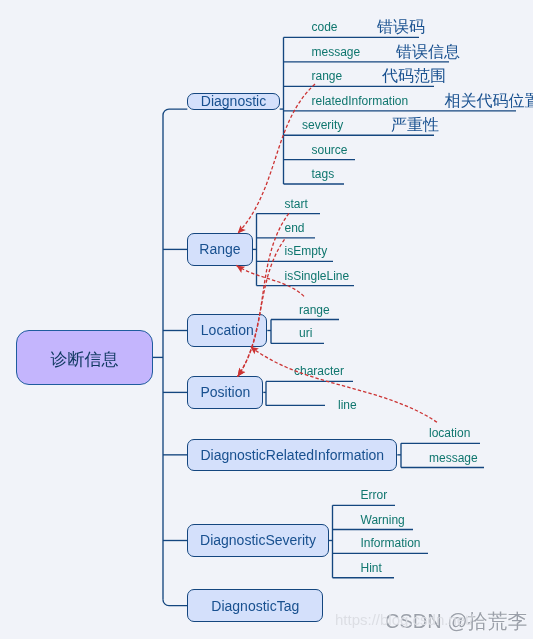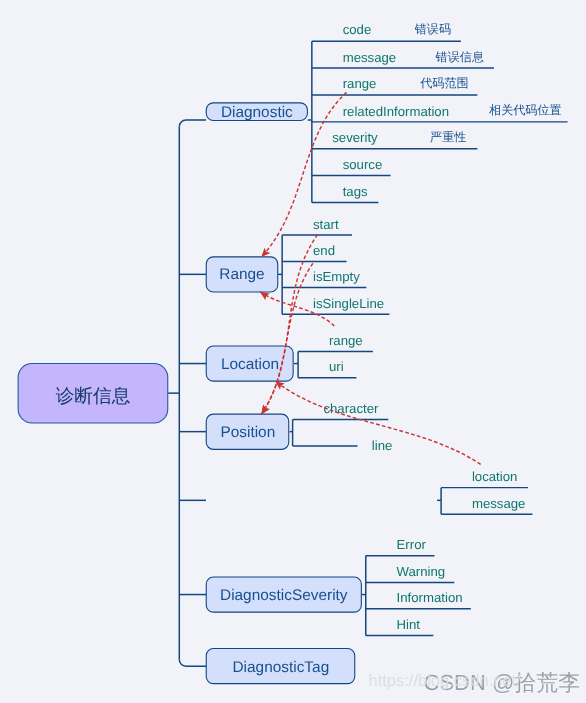--- a/index.html
+++ b/index.html
@@ -10,21 +10,21 @@
   .node{position:absolute;box-sizing:border-box;display:flex;align-items:center;
         justify-content:center;}
   .root{background:#c4b5fd;
         border:1.5px solid #1f5c9e;border-radius:13px;color:#123a63;
         font-size:17px;}
   .rlbl{position:relative;top:2px;}
   .branch{background:#d4e0fb;border:1.3px solid #14467f;border-radius:7px;
           color:#18508f;font-size:14px;}
   .leaf{position:absolute;color:#0f766e;white-space:nowrap;font-size:12px;
         line-height:14px;}
-  .zh{position:absolute;color:#18508f;white-space:nowrap;font-size:11px;
+  .zh{position:absolute;color:#18508f;white-space:nowrap;font-size:16px;
       line-height:14px;}
   .wm{position:absolute;white-space:nowrap;}
   .wm-url{left:335px;top:612px;font-size:15px;line-height:15px;color:#dcdee4;}
   .wm-brand{left:385px;top:611px;font-size:20px;line-height:20px;color:#9ba0aa;
             -webkit-text-stroke:0.9px #f8f9fb;paint-order:stroke fill;}
 </style>
 </head>
 <body>
 
 <div id="stage">
@@ -80,20 +80,23 @@
   </div>
   <div class="node branch" style="left:187.3px;top:233.0px;width:65.4px;height:32.8px;">
     <span>Range</span>
   </div>
   <div class="node branch" style="left:187.3px;top:314.4px;width:80.0px;height:32.2px;">
     <span>Location</span>
   </div>
   <div class="node branch" style="left:187.3px;top:376.2px;width:76.0px;height:32.4px;">
     <span>Position</span>
   </div>
+  <div class="node branch" style="left:187.3px;top:438.6px;width:210.0px;height:32.5px;">
+    <span>DiagnosticRelatedInformation</span>
+  </div>
   <div class="node branch" style="left:187.3px;top:524.2px;width:141.4px;height:32.6px;">
     <span>DiagnosticSeverity</span>
   </div>
   <div class="node branch" style="left:187.3px;top:589.2px;width:136px;height:32.9px;">
     <span>DiagnosticTag</span>
   </div>
   <span class="leaf" style="left:311.5px;top:20.4px;">code</span>
   <span class="zh" style="left:377px;top:20.4px;">错误码</span>
   <span class="leaf" style="left:311.5px;top:44.8px;">message</span>
   <span class="zh" style="left:396px;top:44.8px;">错误信息</span>

